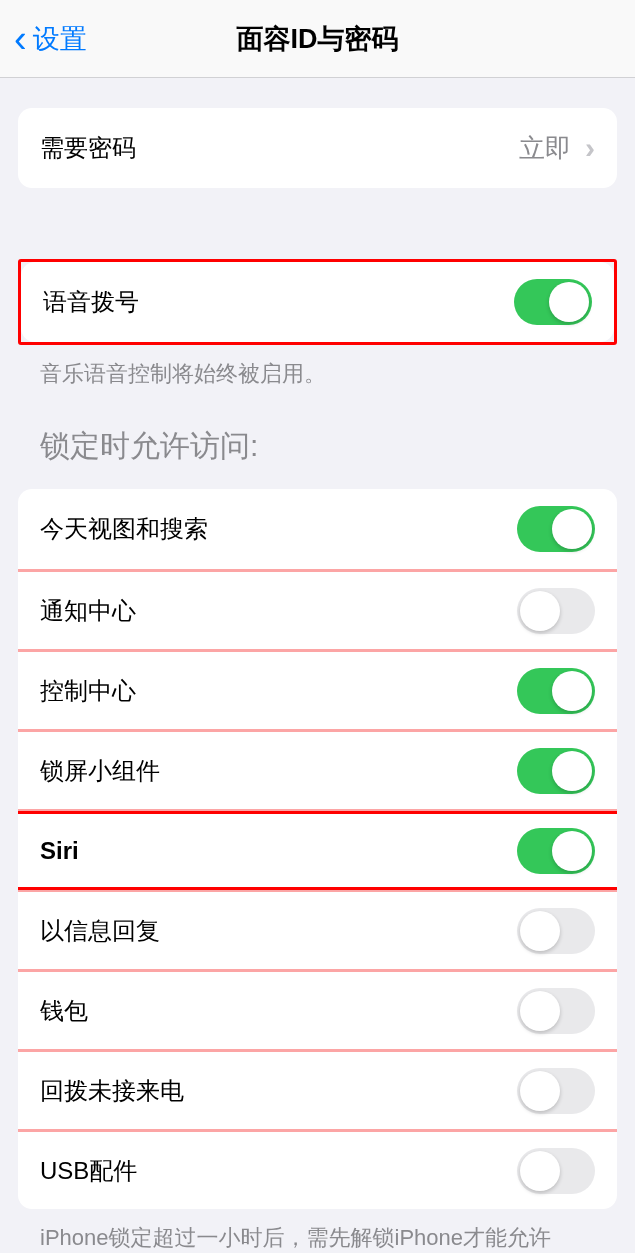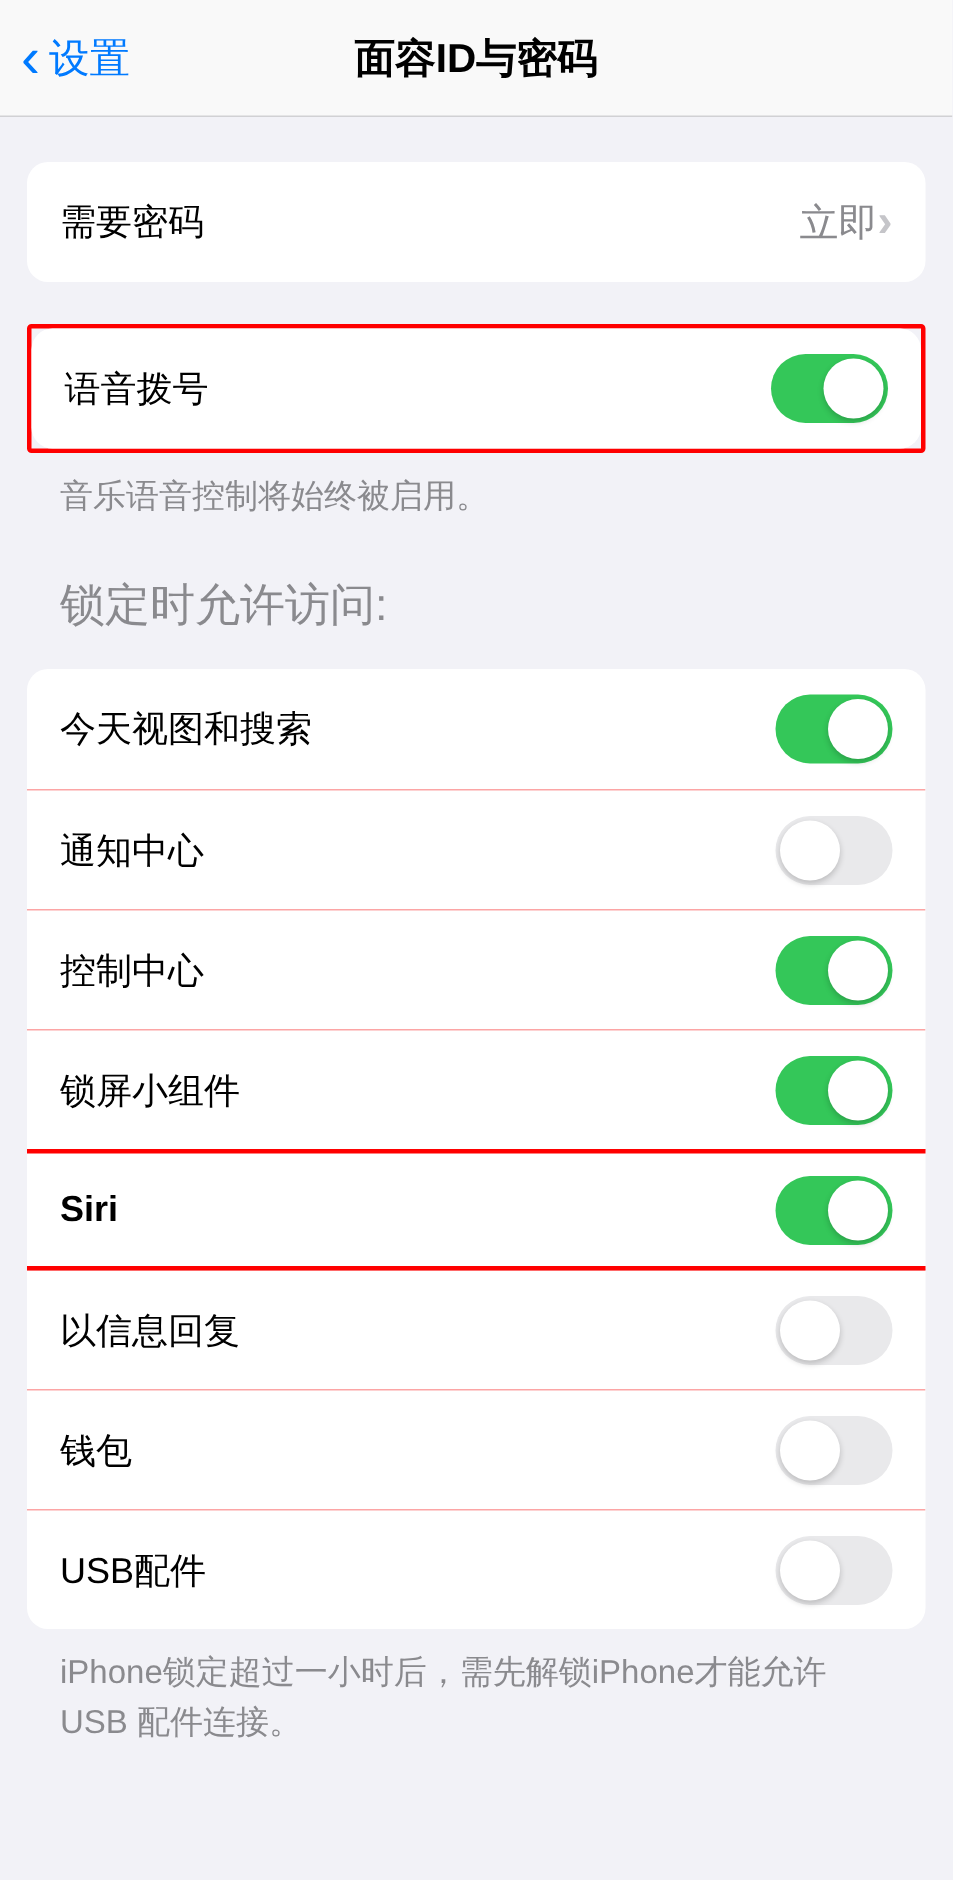--- a/index.html
+++ b/index.html
@@ -42,40 +42,41 @@
     }
     .content {
       padding: 0 18px;
     }
     .group {
       background: #fff;
       border-radius: 14px;
       overflow: hidden;
     }
     .group-top { margin-top: 30px; }
-    .group-voice { margin-top: 28px; }
+    .group-voice { margin-top: 71px; }
     .group-access { margin-top: 12px; }
     .row {
       display: flex;
       align-items: center;
       justify-content: space-between;
       padding: 0 22px;
       min-height: 80px;
     }
     .row + .row {
-      border-top: 1px solid #fca5a5;
+      border-top: 3px solid #fca5a5;
       gap: 13px;
     }
     .row-label {
       font-size: 24px;
       color: #000;
     }
     .row-right {
       display: flex;
       align-items: center;
+      gap: 14px;
     }
     .row-value {
       font-size: 26px;
       color: #8a8a8e;
     }
     .chevron-right {
       color: #c5c5c9;
       font-size: 30px;
       font-weight: 600;
     }
@@ -194,20 +195,26 @@
           <div class="knob"></div>
         </div>
       </div>
       <div class="row">
         <span class="row-label">钱包</span>
         <div class="toggle off">
           <div class="knob"></div>
         </div>
       </div>
       <div class="row">
+        <span class="row-label">回拨未接来电</span>
+        <div class="toggle off">
+          <div class="knob"></div>
+        </div>
+      </div>
+      <div class="row">
         <span class="row-label">USB配件</span>
         <div class="toggle off">
           <div class="knob"></div>
         </div>
       </div>
     </div>
 
   <div class="footer-text">iPhone锁定超过一小时后，需先解锁iPhone才能允许USB 配件连接。</div>
 
 </div>

